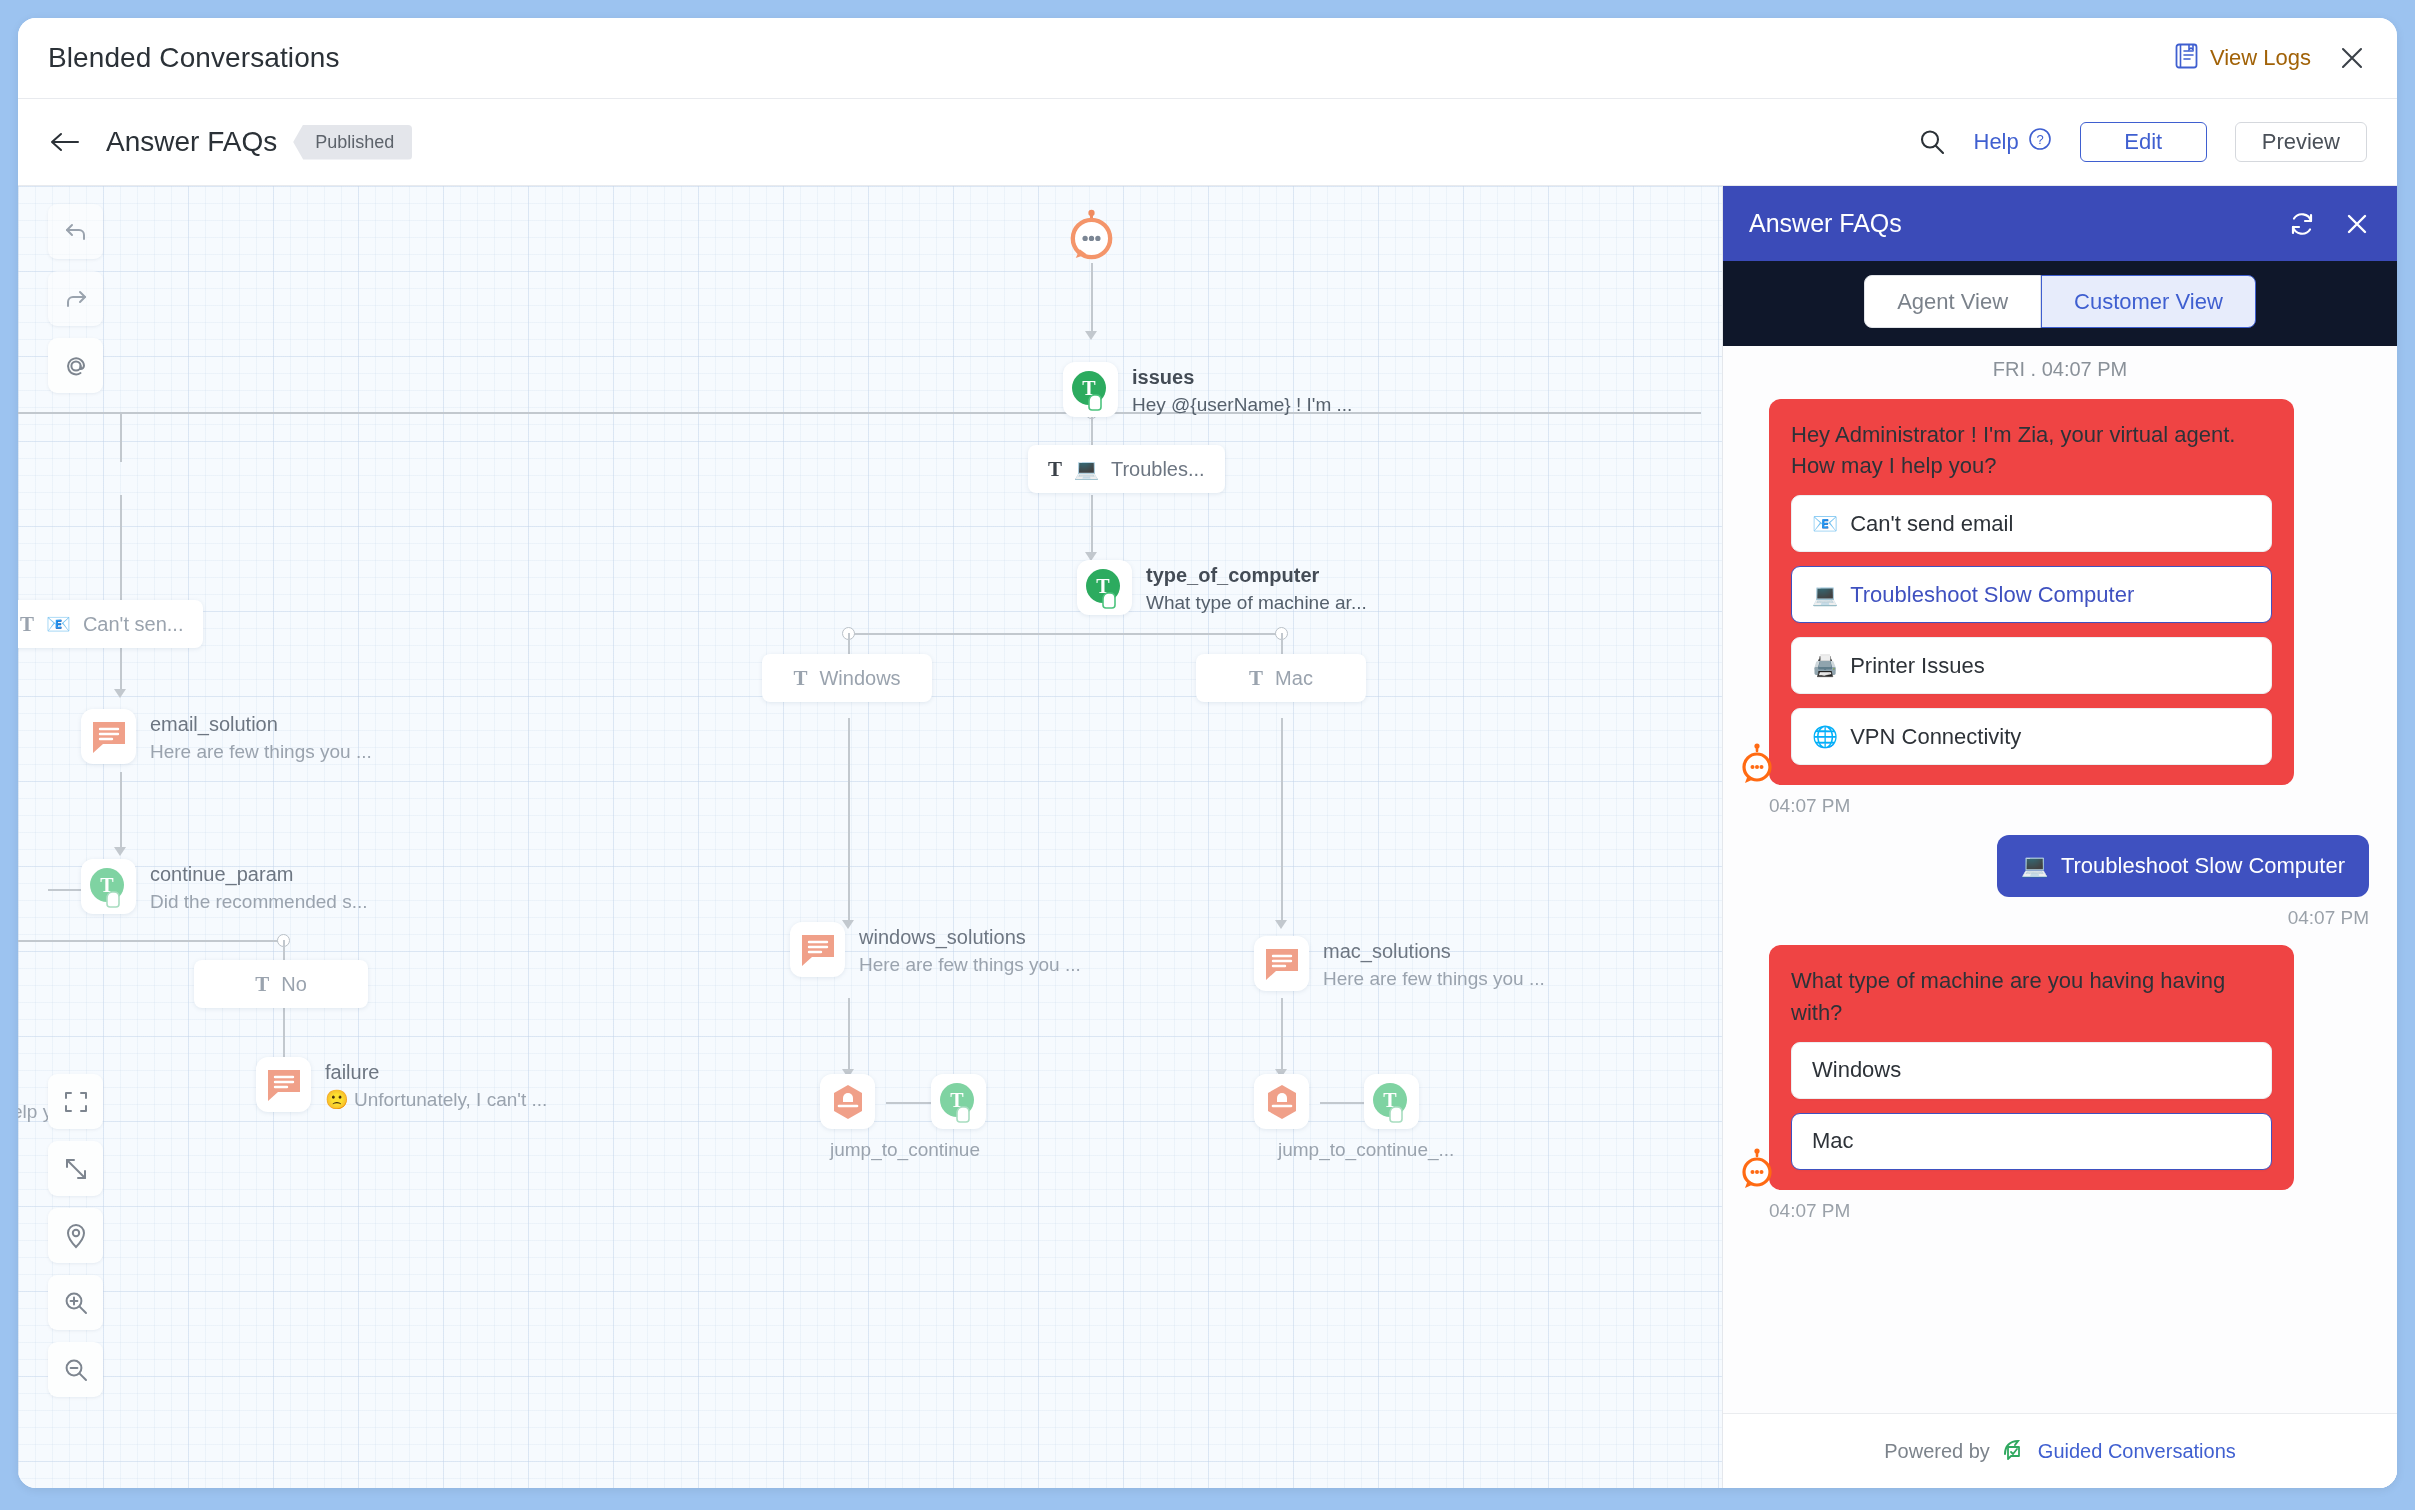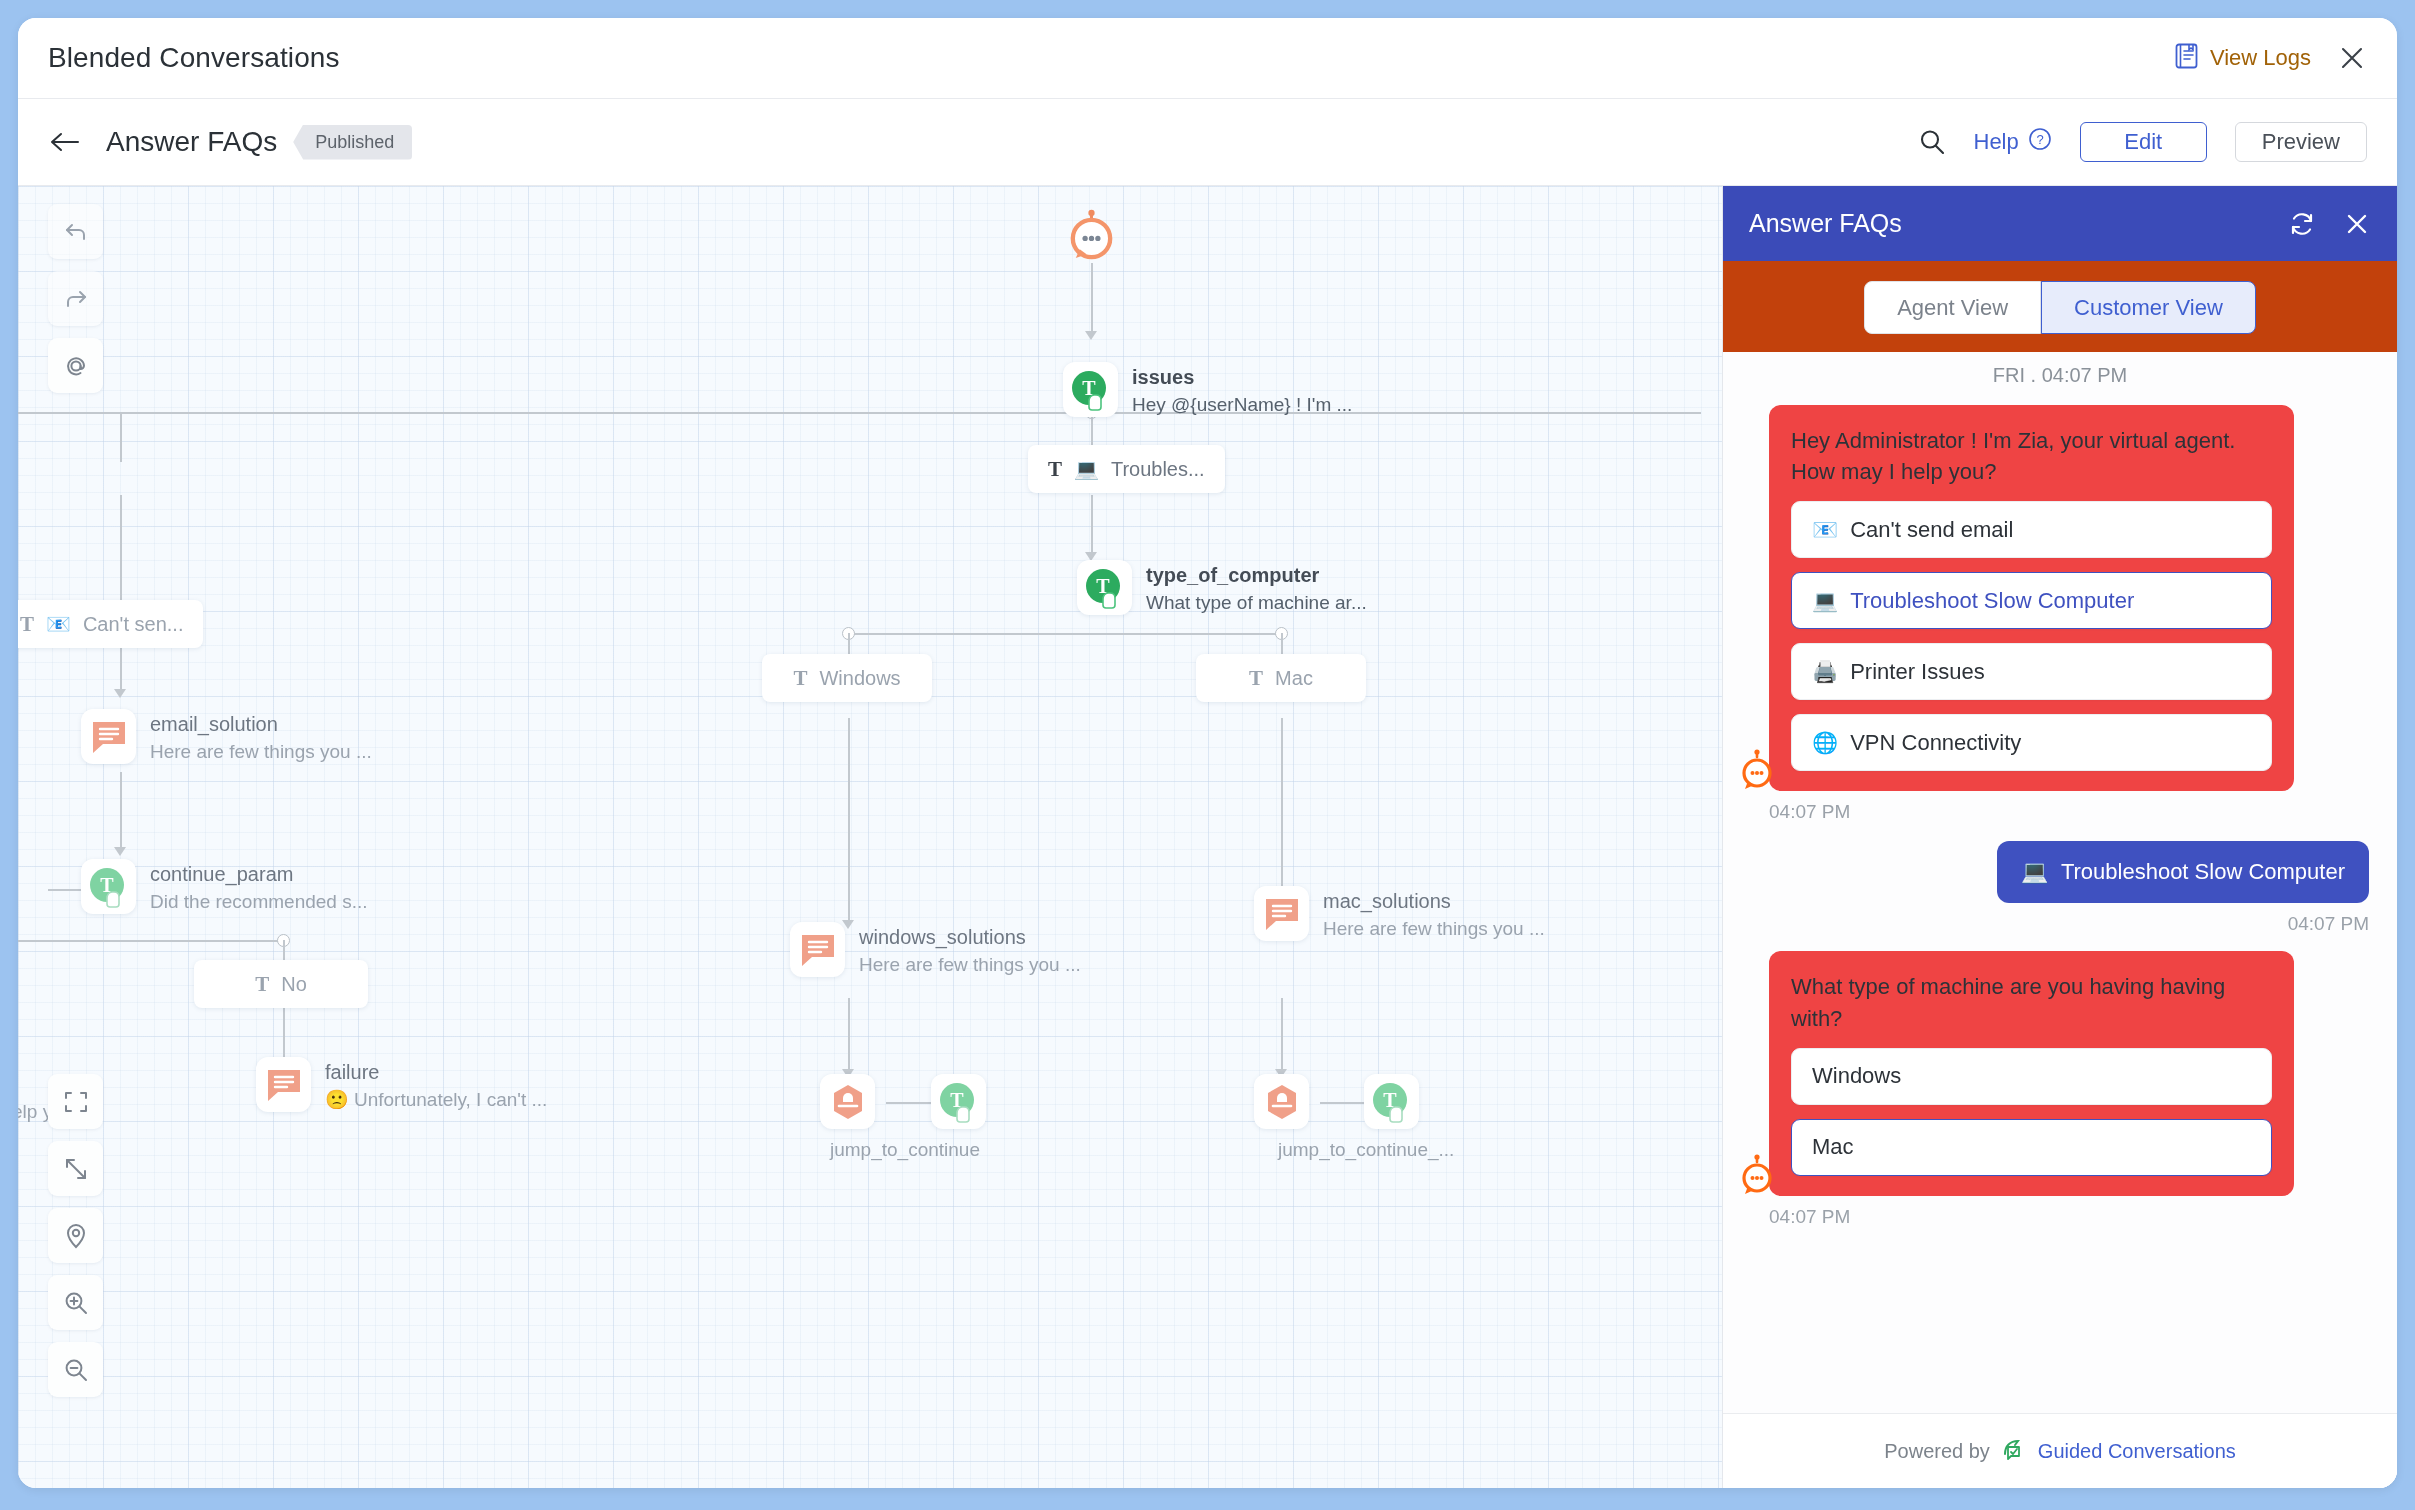--- a/index.html
+++ b/index.html
@@ -144,21 +144,21 @@
     display: flex; flex-direction: column; z-index: 20;
   }
   .chat-head {
     height: 75px; background: #3b4bb8; display: flex; align-items: center;
     padding: 0 26px; color: #fff;
   }
   .chat-head .t { font-size: 25px; }
   .chat-head .acts { margin-left: auto; display: flex; gap: 26px; align-items: center; }
   .chat-head .acts span { cursor: pointer; display: flex; }
 
-  .viewtabs { display: flex; justify-content: center; padding: 20px 0 18px; background: #c2410c; }
+  .viewtabs { display: flex; justify-content: center; padding: 14px 0 18px; background: #0f172a; }
   .vt {
     height: 53px; padding: 0 32px; display: flex; align-items: center; justify-content: center;
     font-size: 22px; cursor: pointer; background: #fff;
     border: 1.4px solid #e0e3e8; color: #7b828b;
   }
   .vt:first-child { border-radius: 8px 0 0 8px; }
   .vt:last-child { border-radius: 0 8px 8px 0; }
   .vt.active { background: #e7ecfb; border-color: #3f5fd0; color: #3f5fd0; }
 
   .chat-body { flex: 1; background: #fdfdfe; padding: 6px 0 14px; overflow: hidden; position: relative; }
@@ -470,21 +470,21 @@
           <svg width="44" height="44" viewBox="0 0 44 44">
             <path d="M6 7 h32 v22 h-22 L6 38 Z" fill="#f0a089"></path>
             <path d="M13 14h18M13 19h18M13 24h12" stroke="#fff" stroke-width="2.4" stroke-linecap="round"></path>
           </svg>
         </div>
         <div class="node-txt">
           <div class="node-title">windows_solutions</div>
           <div class="node-sub">Here are few things you ...</div>
         </div>
       </div>
-      <div class="node" style="left:1236px; top:700px;justify-content:center;">
+      <div class="node" style="left:1236px; top:750px;justify-content:center;">
         <div class="node-ico">
           <svg width="44" height="44" viewBox="0 0 44 44">
             <path d="M6 7 h32 v22 h-22 L6 38 Z" fill="#f0a089"></path>
             <path d="M13 14h18M13 19h18M13 24h12" stroke="#fff" stroke-width="2.4" stroke-linecap="round"></path>
           </svg>
         </div>
         <div class="node-txt">
           <div class="node-title">mac_solutions</div>
           <div class="node-sub">Here are few things you ...</div>
         </div>

